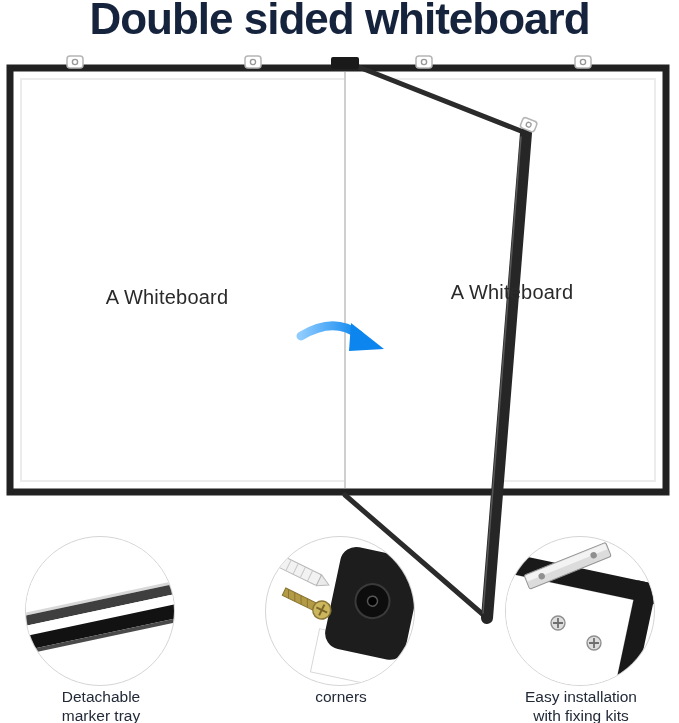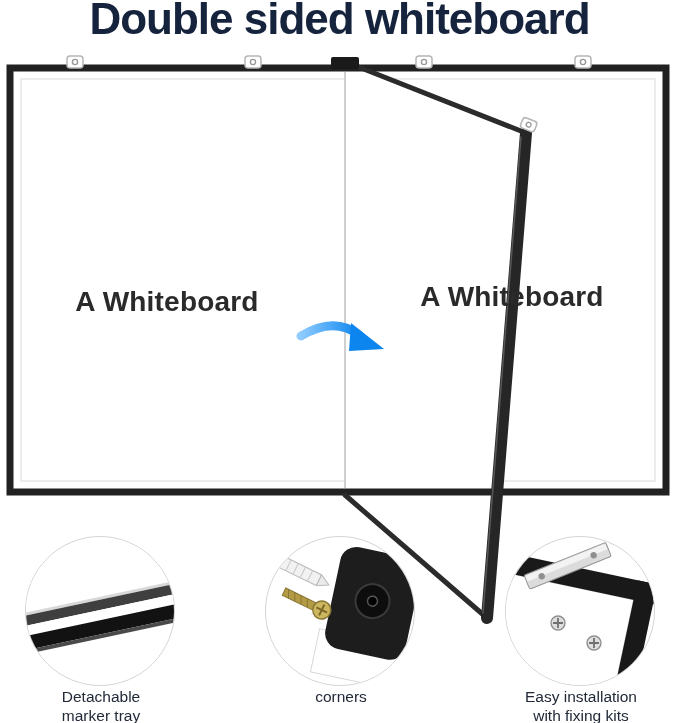--- a/index.html
+++ b/index.html
@@ -8,21 +8,21 @@
     font-family:"Liberation Sans", sans-serif;overflow:hidden;
   }
   .title{
     position:absolute;top:-6px;left:0;width:100%;margin:0;
     text-align:center;font-size:44px;font-weight:bold;
     color:#15233d;letter-spacing:-1px;
   }
   .board-svg{position:absolute;top:55px;left:0;}
   .board-label{
     position:absolute;transform:translateX(-50%);white-space:nowrap;
-    font-size:28px;font-weight:bold;color:#2a2a2a;letter-spacing:0.2px;
+    font-size:20px;font-weight:normal;color:#2a2a2a;letter-spacing:0.2px;
   }
   .board-label.left{left:167px;top:286px;}
   .board-label.right{left:512px;top:281px;}
   .circle{
     position:absolute;width:148px;height:148px;border:1px solid #d5d5d5;
     border-radius:50%;background:#fff;overflow:hidden;
   }
   .c1{left:25px;top:536px;}
   .c2{left:265px;top:536px;}
   .c3{left:505px;top:536px;}

